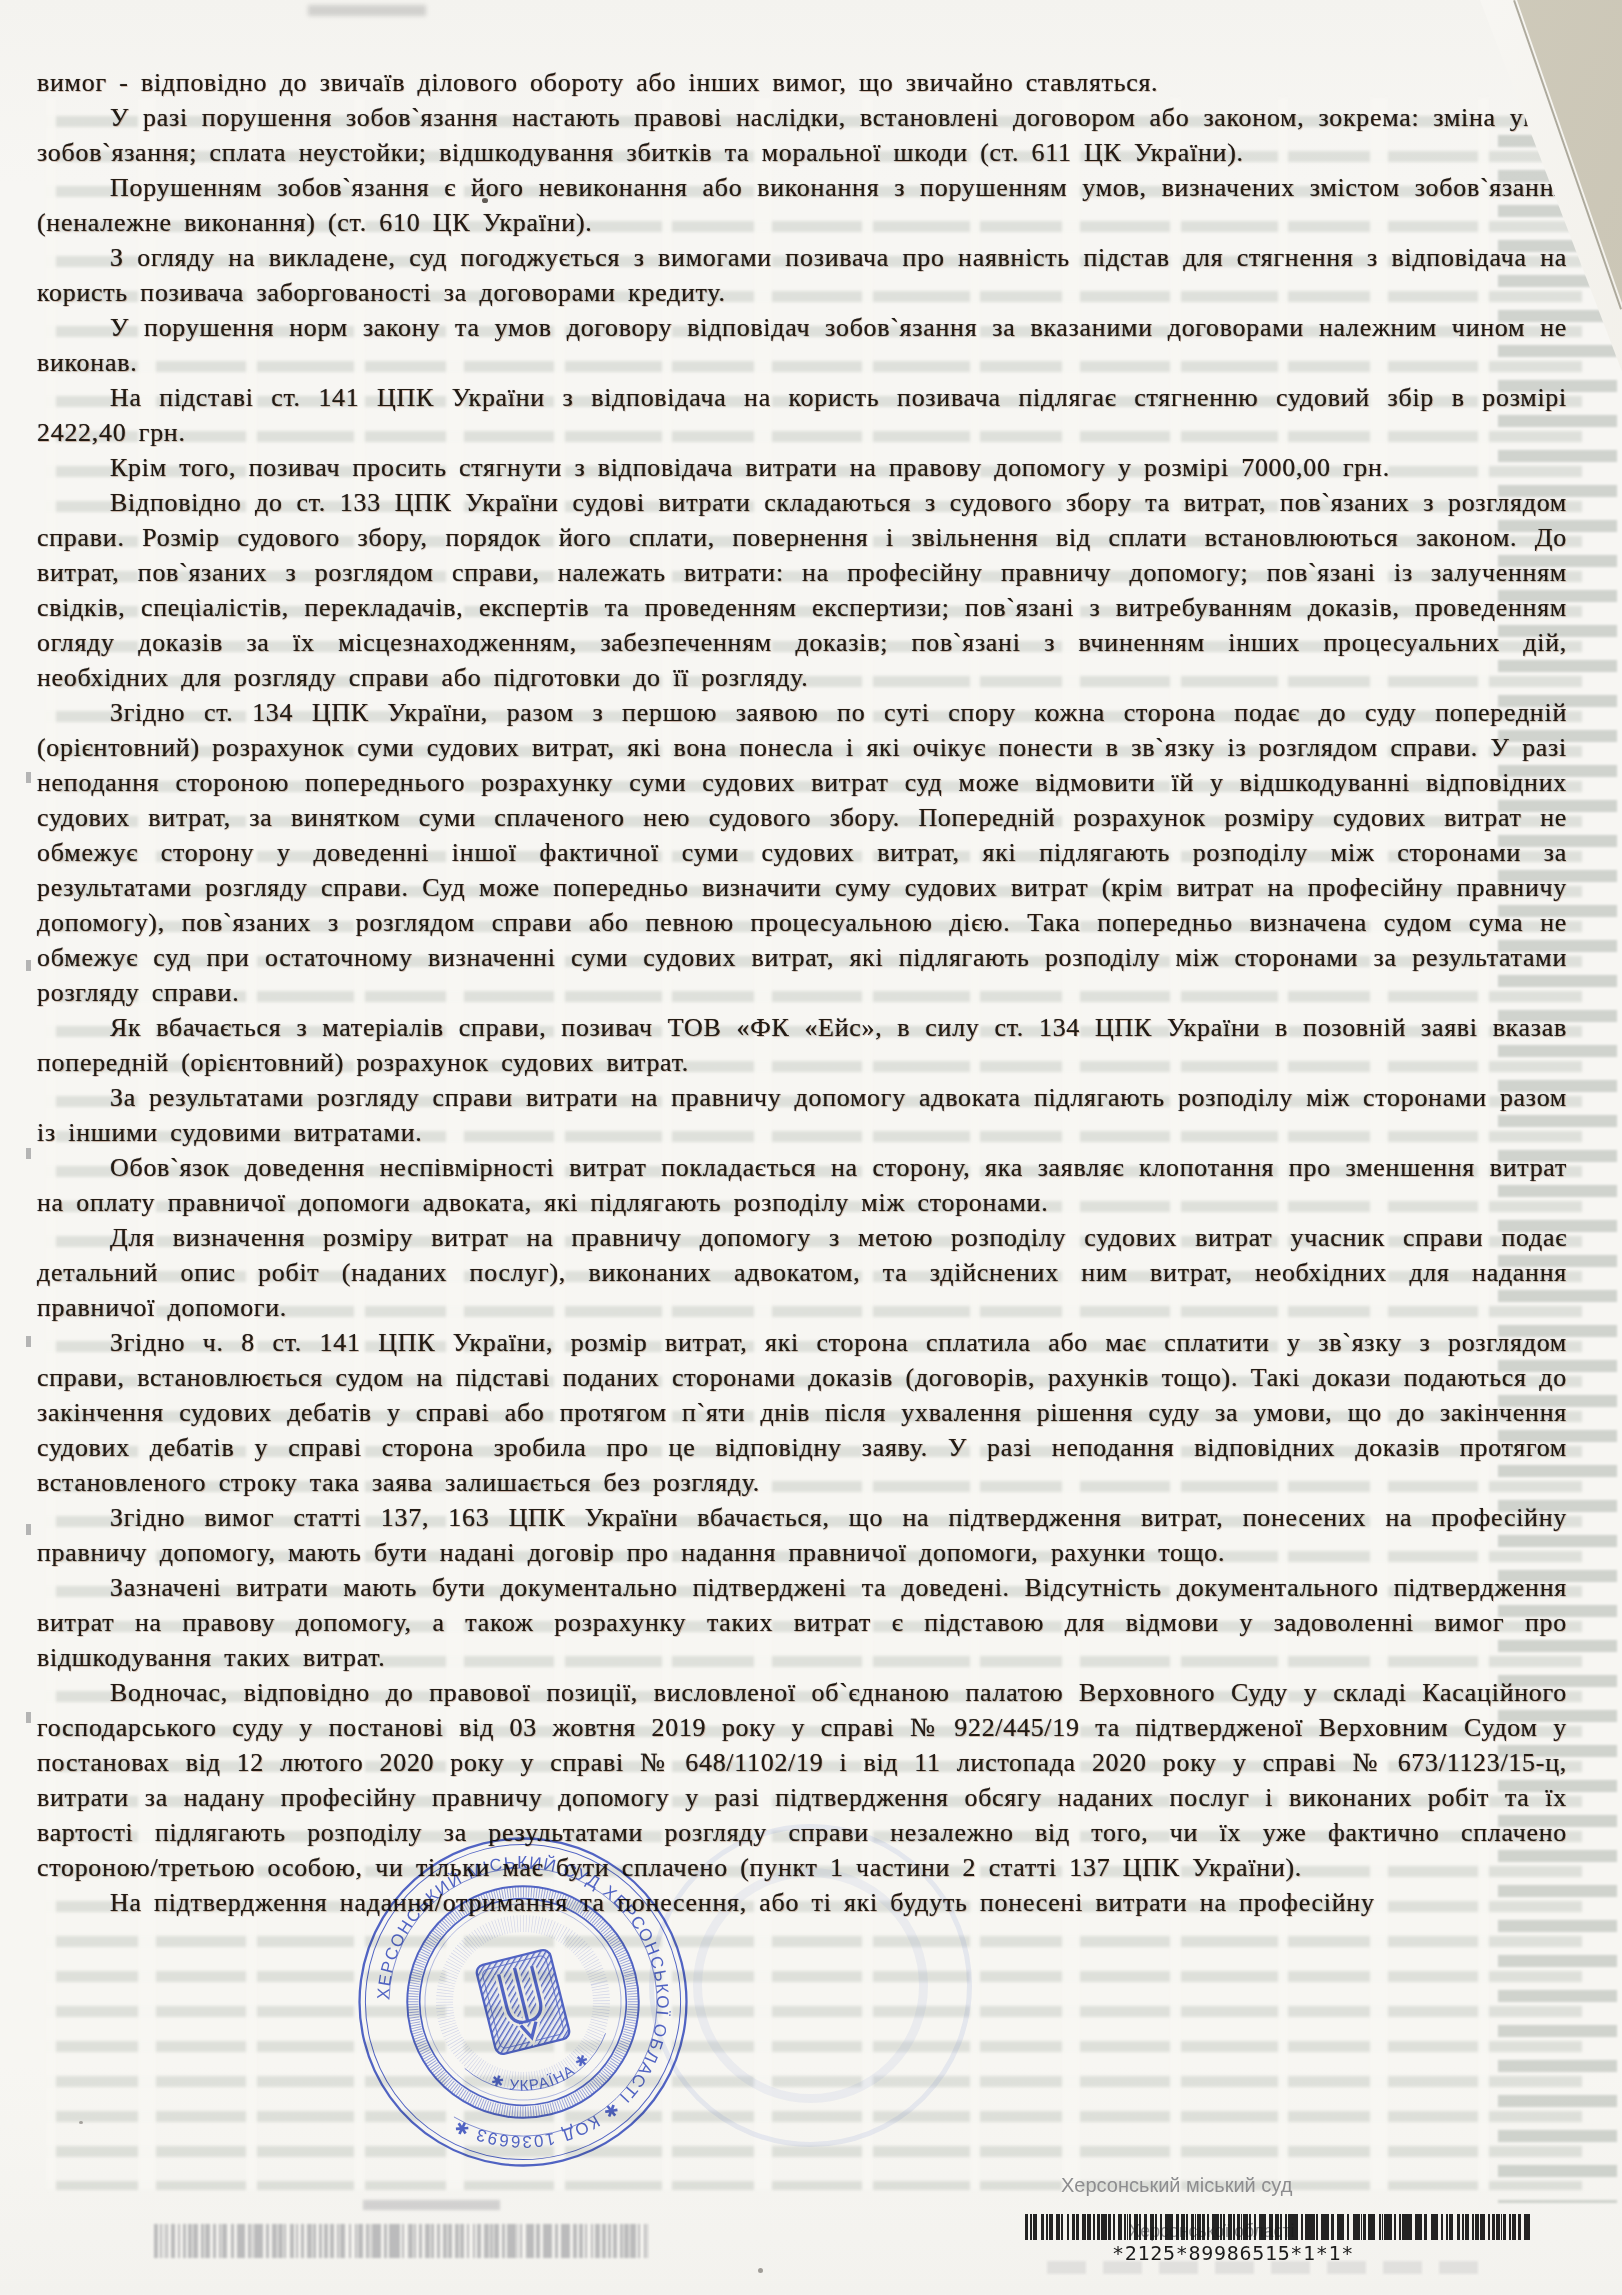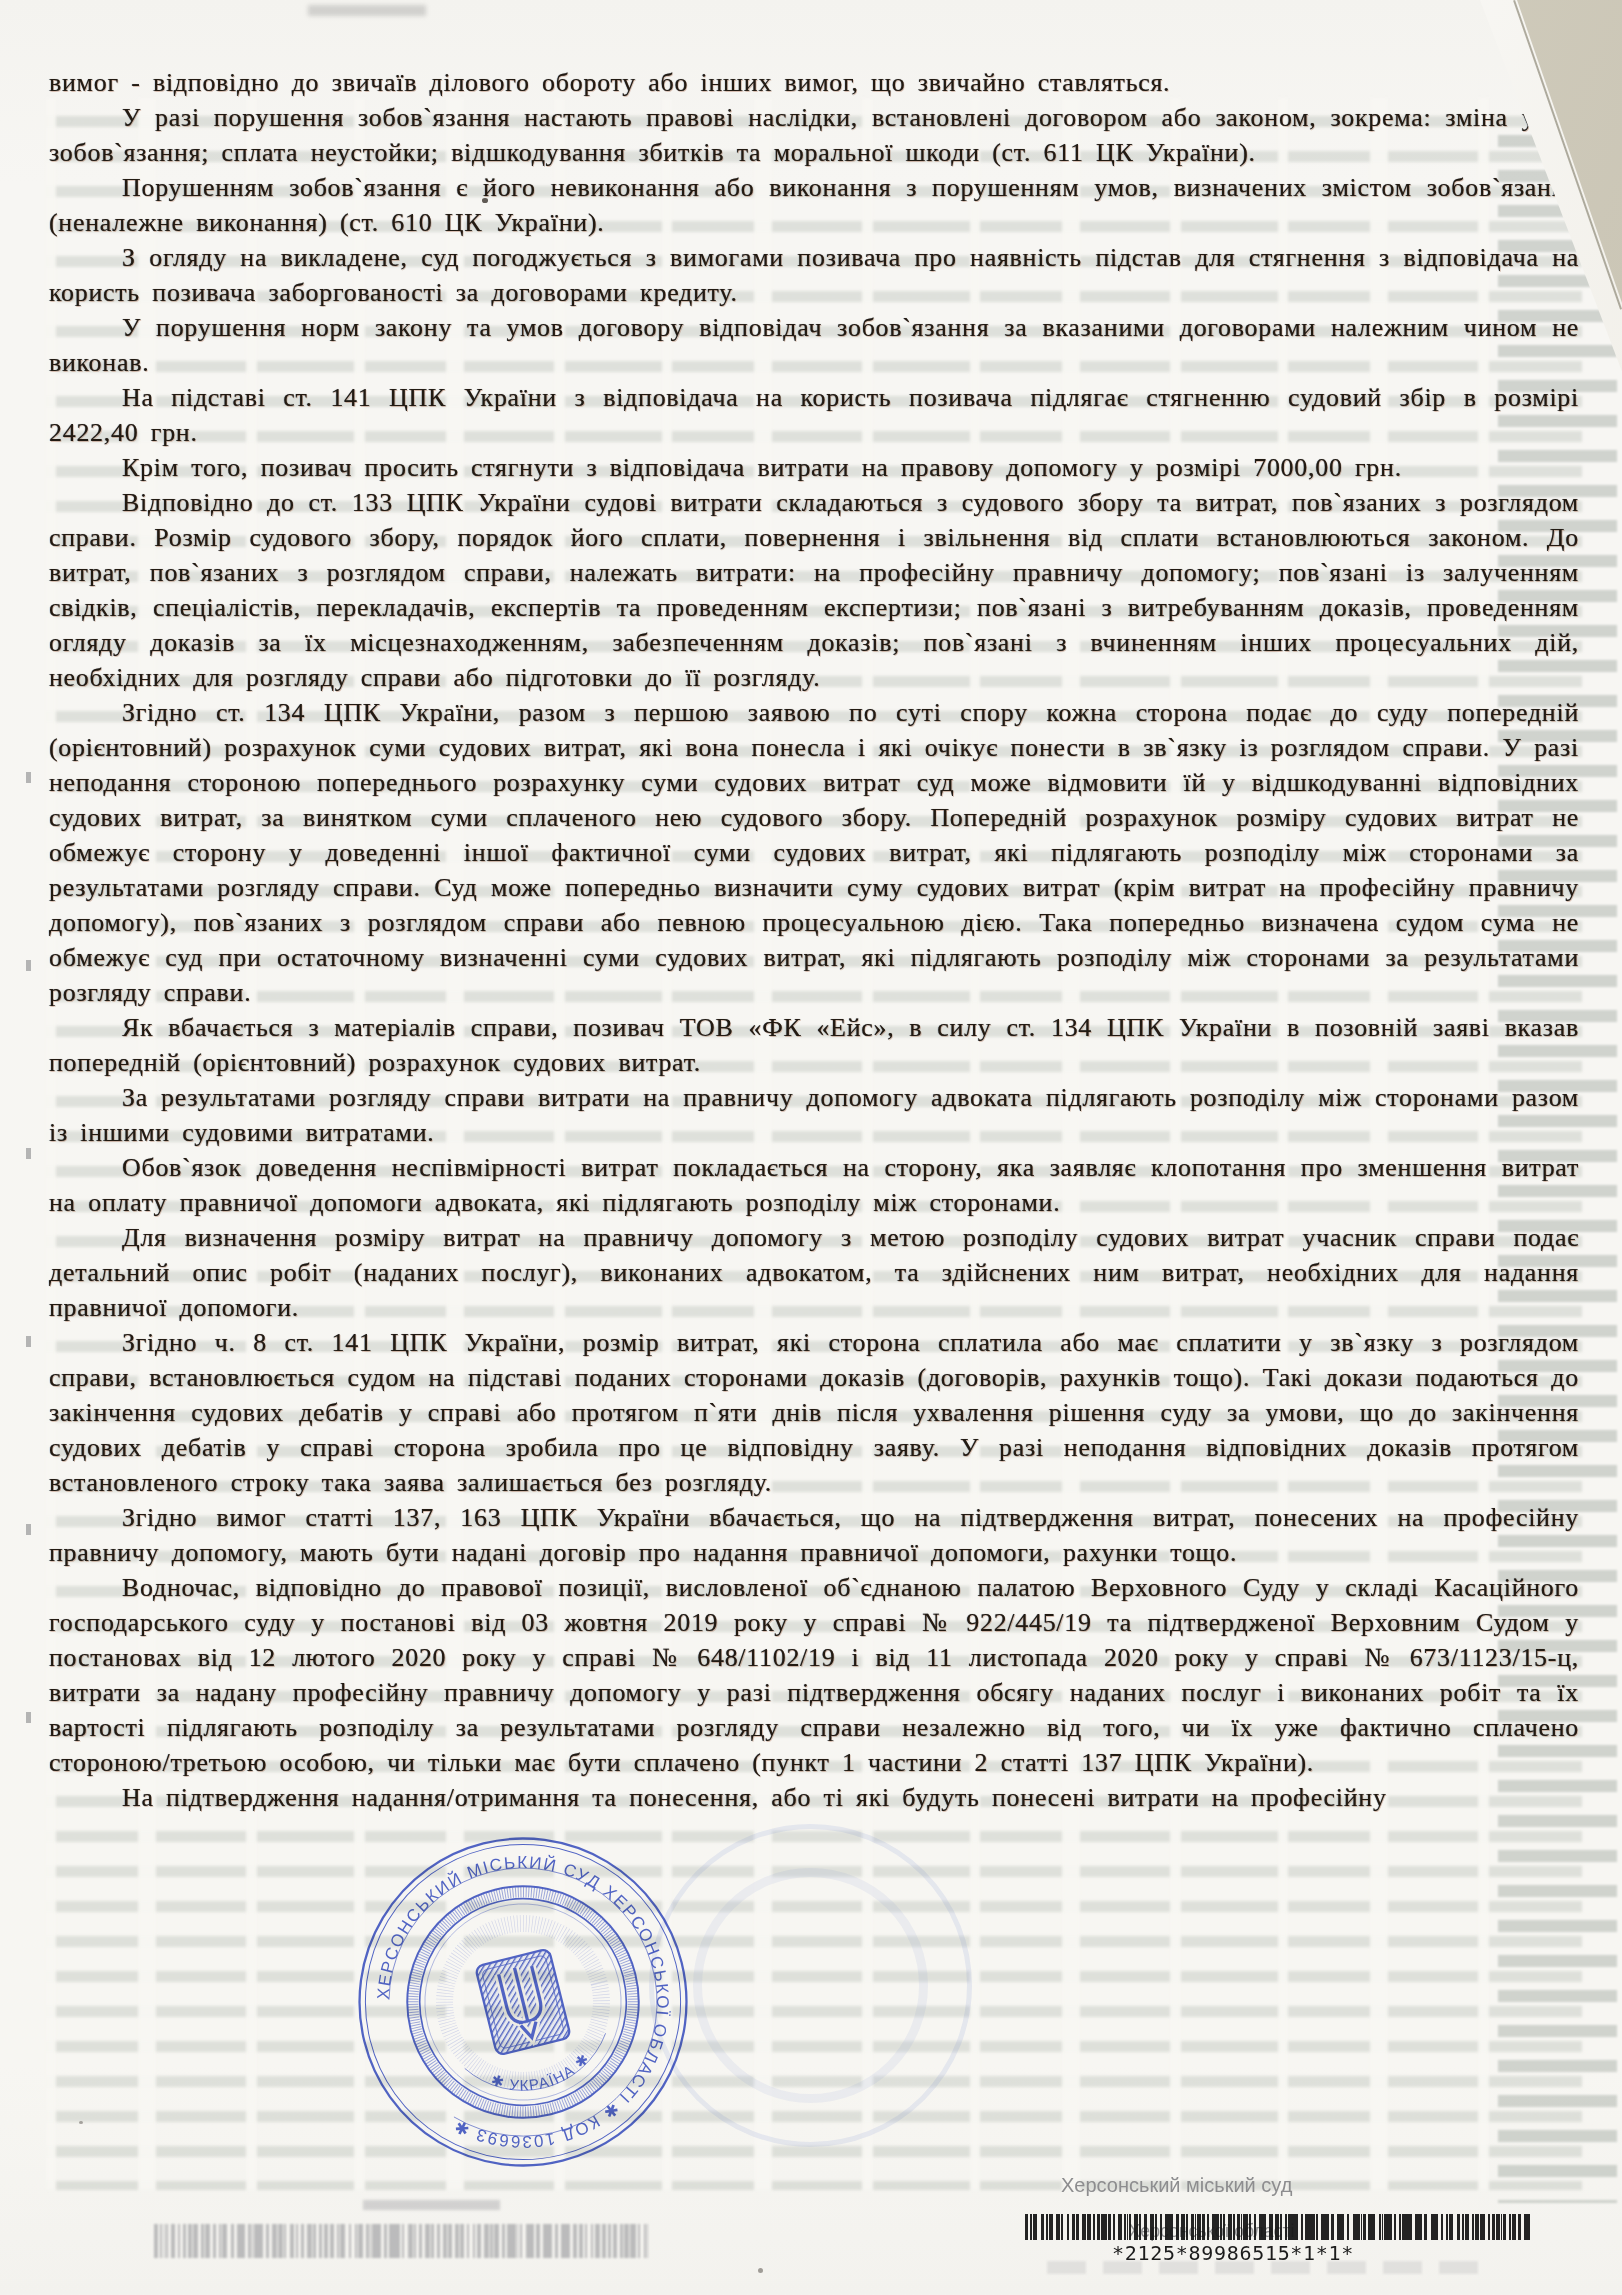--- a/index.html
+++ b/index.html
@@ -31,21 +31,21 @@
     background:repeating-linear-gradient(180deg, transparent 0 85px, rgba(45,45,52,.6) 85px 96px, transparent 96px 188px);
     filter:blur(0.3px);
   }
   .smudge-top{position:absolute;left:308px;top:5.2px;width:118px;height:10.5px;background:rgba(120,120,120,.28);filter:blur(2px);z-index:2;}
   .speck{position:absolute;background:#3a332c;border-radius:50%;z-index:5;opacity:.8;}
   .speck.s1{left:482px;top:198px;width:5.9px;height:4.6px;}
   .speck.s2{left:758px;top:2268px;width:5.2px;height:5.2px;opacity:.45;}
   .speck.s3{left:79px;top:2121px;width:3.9px;height:3.3px;opacity:.4;}
   
   .content{
-    position:absolute;left:49px;top:65px;width:1530px;z-index:3;
+    position:absolute;left:37px;top:65px;width:1530px;z-index:3;
     font-size:26px;line-height:35px;letter-spacing:0.7px;word-spacing:5.2px;
     color:#221a12;text-align:justify;
     text-shadow:0.8px 0.7px 0 rgba(150,60,25,.26), -0.7px -0.3px 0 rgba(30,90,160,.18), 0 0 0.7px rgba(35,25,12,.55);
   }
   .content p{margin:0;text-indent:73px;}
   .content p:first-of-type{text-indent:0;}
   
   .fold-white{position:absolute;left:0;top:0;width:1623px;height:406px;z-index:10;
     background:linear-gradient(115deg,#ffffff 55%,#f2f0ea 100%);
     clip-path:polygon(1480px 0px,1623px 0px,1623px 374px);}
@@ -115,20 +115,21 @@
       <p>На підставі ст. 141 ЦПК України з відповідача на користь позивача підлягає стягненню судовий збір в розмірі 2422,40 грн.</p>
       <p>Крім того, позивач просить стягнути з відповідача витрати на правову допомогу у розмірі 7000,00 грн.</p>
       <p>Відповідно до ст. 133 ЦПК України судові витрати складаються з судового збору та витрат, пов`язаних з розглядом справи. Розмір судового збору, порядок його сплати, повернення і звільнення від сплати встановлюються законом. До витрат, пов`язаних з розглядом справи, належать витрати: на професійну правничу допомогу; пов`язані із залученням свідків, спеціалістів, перекладачів, експертів та проведенням експертизи; пов`язані з витребуванням доказів, проведенням огляду доказів за їх місцезнаходженням, забезпеченням доказів; пов`язані з вчиненням інших процесуальних дій, необхідних для розгляду справи або підготовки до її розгляду.</p>
       <p>Згідно ст. 134 ЦПК України, разом з першою заявою по суті спору кожна сторона подає до суду попередній (орієнтовний) розрахунок суми судових витрат, які вона понесла і які очікує понести в зв`язку із розглядом справи. У разі неподання стороною попереднього розрахунку суми судових витрат суд може відмовити їй у відшкодуванні відповідних судових витрат, за винятком суми сплаченого нею судового збору. Попередній розрахунок розміру судових витрат не обмежує сторону у доведенні іншої фактичної суми судових витрат, які підлягають розподілу між сторонами за результатами розгляду справи. Суд може попередньо визначити суму судових витрат (крім витрат на професійну правничу допомогу), пов`язаних з розглядом справи або певною процесуальною дією. Така попередньо визначена судом сума не обмежує суд при остаточному визначенні суми судових витрат, які підлягають розподілу між сторонами за результатами розгляду справи.</p>
       <p>Як вбачається з матеріалів справи, позивач ТОВ «ФК «Ейс», в силу ст. 134 ЦПК України в позовній заяві вказав попередній (орієнтовний) розрахунок судових витрат.</p>
       <p>За результатами розгляду справи витрати на правничу допомогу адвоката підлягають розподілу між сторонами разом із іншими судовими витратами.</p>
       <p>Обов`язок доведення неспівмірності витрат покладається на сторону, яка заявляє клопотання про зменшення витрат на оплату правничої допомоги адвоката, які підлягають розподілу між сторонами.</p>
       <p>Для визначення розміру витрат на правничу допомогу з метою розподілу судових витрат учасник справи подає детальний опис робіт (наданих послуг), виконаних адвокатом, та здійснених ним витрат, необхідних для надання правничої допомоги.</p>
       <p>Згідно ч. 8 ст. 141 ЦПК України, розмір витрат, які сторона сплатила або має сплатити у зв`язку з розглядом справи, встановлюється судом на підставі поданих сторонами доказів (договорів, рахунків тощо). Такі докази подаються до закінчення судових дебатів у справі або протягом п`яти днів після ухвалення рішення суду за умови, що до закінчення судових дебатів у справі сторона зробила про це відповідну заяву. У разі неподання відповідних доказів протягом встановленого строку така заява залишається без розгляду.</p>
       <p>Згідно вимог статті 137, 163 ЦПК України вбачається, що на підтвердження витрат, понесених на професійну правничу допомогу, мають бути надані договір про надання правничої допомоги, рахунки тощо.</p>
+      <p>Зазначені витрати мають бути документально підтверджені та доведені. Відсутність документального підтвердження витрат на правову допомогу, а також розрахунку таких витрат є підставою для відмови у задоволенні вимог про відшкодування таких витрат.</p>
       <p>Водночас, відповідно до правової позиції, висловленої об`єднаною палатою Верховного Суду у складі Касаційного господарського суду у постанові від 03 жовтня 2019 року у справі № 922/445/19 та підтвердженої Верховним Судом у постановах від 12 лютого 2020 року у справі № 648/1102/19 і від 11 листопада 2020 року у справі № 673/1123/15-ц, витрати за надану професійну правничу допомогу у разі підтвердження обсягу наданих послуг і виконаних робіт та їх вартості підлягають розподілу за результатами розгляду справи незалежно від того, чи їх уже фактично сплачено стороною/третьою особою, чи тільки має бути сплачено (пункт 1 частини 2 статті 137 ЦПК України).</p>
       <p>На підтвердження надання/отримання та понесення, або ті які будуть понесені витрати на професійну</p>
   </div>
 
   <svg class="seal" viewBox="0 0 520 520">
     <defs>
       <pattern id="hatch" width="7" height="7" patternUnits="userSpaceOnUse" patternTransform="rotate(45)">
         <rect width="7" height="7" fill="#eceffb"></rect>
         <line x1="1" y1="0" x2="1" y2="7" stroke="#4056c6" stroke-width="2.2"></line>
       </pattern>

